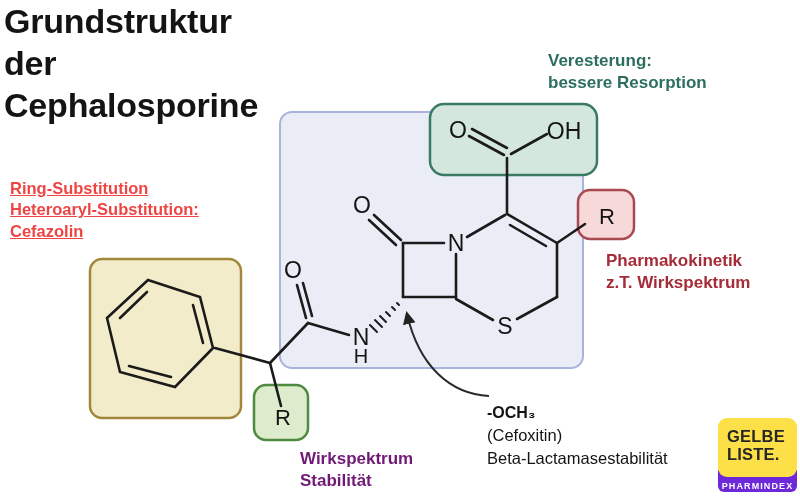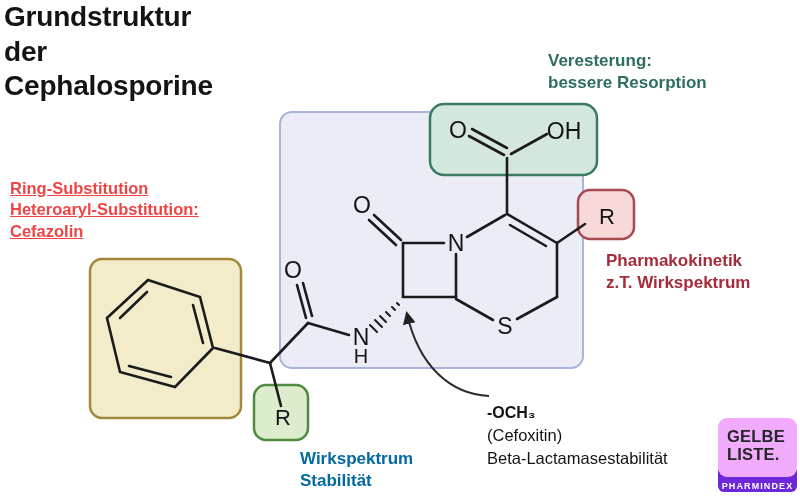--- a/index.html
+++ b/index.html
@@ -1,31 +1,31 @@
 <!DOCTYPE html>
 <html><head>
 <meta charset="utf-8">
 <style>
   html,body{margin:0;padding:0;background:#ffffff;}
   .canvas{position:relative;width:800px;height:500px;background:#ffffff;overflow:hidden;
           font-family:"Liberation Sans","DejaVu Sans",sans-serif;}
   .abs{position:absolute;}
   .pre{white-space:pre-line;}
-  .title{left:4px;top:0px;font-size:28px;font-weight:bold;color:#141414;line-height:1.24;letter-spacing:-0.2px;}
+  .title{left:4px;top:0px;font-size:34px;font-weight:bold;color:#141414;line-height:1.24;letter-spacing:-0.2px;}
   .ann{font-weight:bold;line-height:1.3;}
   .ann-veresterung{left:548px;top:50px;font-size:17px;color:#2d6e5e;}
   .ann-ringsub{left:10px;top:178px;font-size:16.5px;color:#ef4444;text-decoration:underline;}
   .ann-pharma{left:606px;top:250px;font-size:17px;color:#a52c38;}
-  .ann-wirk{left:300px;top:448px;font-size:17px;color:#0369a1;}
+  .ann-wirk{left:300px;top:448px;font-size:17px;color:#701a75;}
   .och3{left:487px;top:402px;color:#141414;font-size:16.5px;line-height:1.38;}
   .och3 .b{font-weight:bold;font-size:16px;}
   svg{position:absolute;left:0;top:0;}
   
   .logo{left:718px;top:418px;width:79px;}
-  .logo-yellow{position:relative;z-index:2;height:59px;border-radius:9px;background:#f0abfc;
+  .logo-yellow{position:relative;z-index:2;height:59px;border-radius:9px;background:#fde047;
                box-sizing:border-box;padding:9px 0 0 9px;color:#262626;font-weight:bold;
                font-size:16.5px;line-height:1.12;letter-spacing:0.2px;}
   .logo-black{position:relative;z-index:1;margin-top:-7px;height:22px;background:#6d28d9;
               border-radius:0 0 6px 6px;color:#ffffff;font-size:9px;font-weight:bold;
               letter-spacing:1.1px;text-align:center;box-sizing:border-box;padding-top:11px;}
 </style>
 </head>
 <body>
 
 <div class="canvas">

